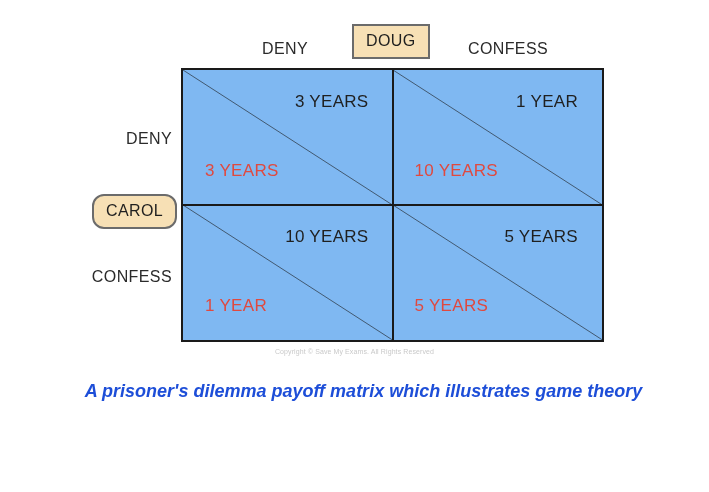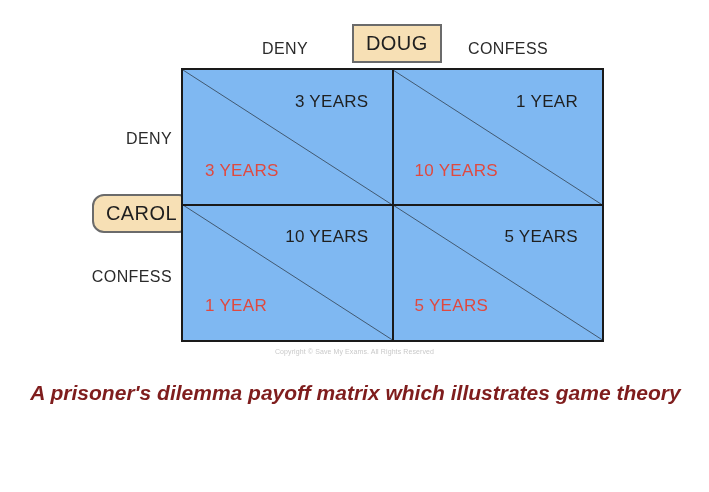--- a/index.html
+++ b/index.html
@@ -26,21 +26,21 @@
     text-align: center;
   }
   #col-deny   { left: 225px; top: 40px; width: 120px; }
   #col-confess{ left: 443px; top: 40px; width: 130px; }
 
   
   .player-chip {
     position: absolute;
     background: #f7e0b5;
     border: 2px solid #6b6b6b;
-    font-size: 20px;
+    font-size: 16px;
     letter-spacing: 0.4px;
     color: #1f1f1f;
     text-align: center;
     box-sizing: border-box;
     line-height: 1;
     padding: 7px 12px 8px 12px;
     white-space: nowrap;
   }
   #chip-doug  { left: 352px; top: 24px; }
   #chip-carol { left: 92px;  top: 194px; border-radius: 12px; }
@@ -136,29 +136,29 @@
     width: 709px;
     text-align: center;
     font-size: 7px;
     letter-spacing: 0.1px;
     color: #c9c9c9;
   }
 
   
   #caption {
     position: absolute;
-    left: 17px;
+    left: 25px;
     top: 378px;
     width: 677px;
     text-align: center;
-    font-size: 21px;
+    font-size: 18px;
     font-weight: bold;
     font-style: italic;
     line-height: 1.45;
-    color: #7f1d1d;
+    color: #1d4ed8;
   }
 </style>
 </head>
 <body>
 
 <div class="col-header" id="col-deny">DENY</div>
 
 <div class="col-header" id="col-confess">CONFESS</div>
 
 <div class="player-chip" id="chip-doug">DOUG</div>

